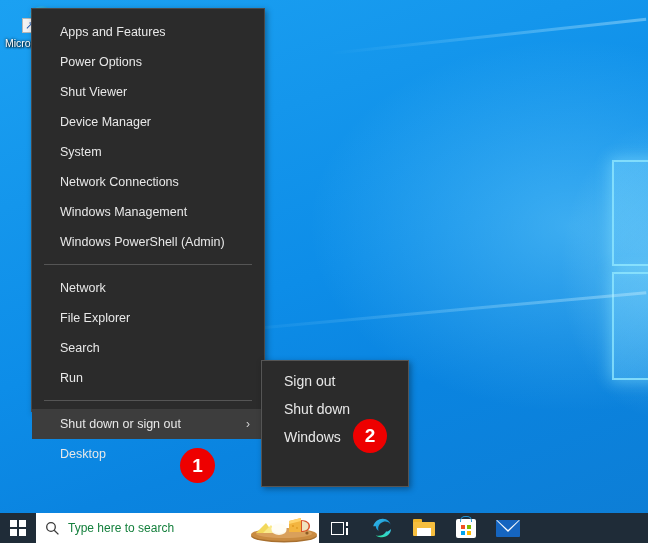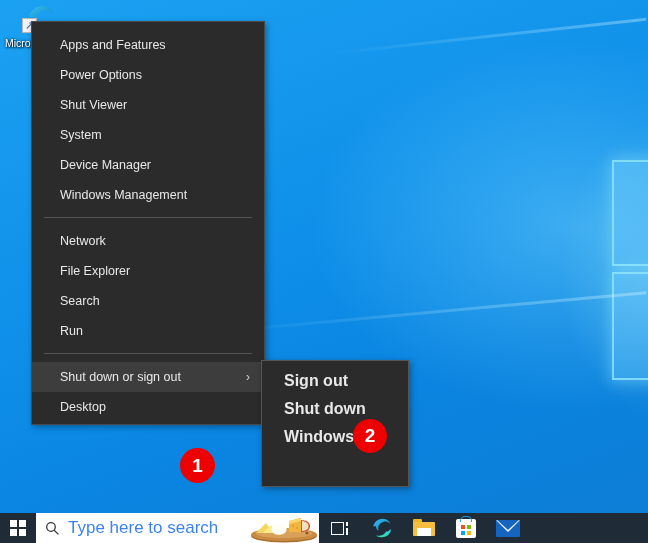--- a/index.html
+++ b/index.html
@@ -74,21 +74,21 @@
   }
   #desktop-icon .label {
     font-size: 10.5px; line-height: 12px;
     color: #ffffff;
     text-shadow: 0 0 3px rgba(0,0,0,0.9), 1px 1px 2px rgba(0,0,0,0.85);
     word-break: break-word;
   }
 
   
   #winx-menu {
-    position: absolute; left: 31px; top: 21px;
+    position: absolute; left: 31px; top: 8px;
     width: 234px; height: 404px;
     background: #2b2b2b;
     border: 1px solid #494949;
     z-index: 20;
     padding-top: 8px;
     box-shadow: 2px 2px 6px rgba(0,0,0,0.35);
   }
   .menu-item {
     position: relative;
     height: 30px;
@@ -119,22 +119,21 @@
     width: 148px; height: 127px;
     background: #2b2b2b;
     border: 1px solid #555555;
     z-index: 25;
     padding-top: 6px;
     box-shadow: 2px 2px 6px rgba(0,0,0,0.35);
   }
   #winx-submenu .menu-item {
     height: 28px; line-height: 28px;
     padding-left: 22px;
-    font-size: 16px;
-    font-weight: bold;
+    font-size: 14px;
   }
 
   
   .badge {
     position: absolute;
     border-radius: 50%;
     background: #ee0000;
     color: #ffffff;
     font-size: 19px;
     font-weight: bold;
@@ -177,22 +176,22 @@
     width: 283px; height: 30px;
     background: #ffffff;
     display: flex; align-items: center;
     overflow: hidden;
   }
   #search-icon-wrap {
     width: 32px; display: flex; align-items: center; justify-content: center;
     flex: 0 0 32px;
   }
   #search-text {
-    font-size: 17px;
-    color: #3b82f6;
+    font-size: 12px;
+    color: #15803d;
     flex: 1;
   }
   #cheese-board {
     position: absolute;
     right: 0px; top: 1px;
     width: 70px; height: 29px;
   }
 
   .tb-btn {
     width: 42px; height: 30px;
@@ -311,23 +310,25 @@
       </svg>
       <div class="shortcut">↗</div>
     </div>
     <div class="label">Microsoft Edge</div>
   </div>
 
   <div id="winx-menu">
     <div class="menu-item">Apps and Features</div>
     <div class="menu-item">Power Options</div>
     <div class="menu-item">Shut Viewer</div>
+    <div class="menu-item">Device Manager</div>
     <div class="menu-item">System</div>
-    <div class="menu-item">Device Manager</div>
+    <div class="menu-item">Network Connections</div>
     <div class="menu-item">Windows Management</div>
+    <div class="menu-item">Windows PowerShell (Admin)</div>
 
     <div class="menu-sep"></div>
 
     <div class="menu-item">Network</div>
     <div class="menu-item">File Explorer</div>
     <div class="menu-item">Search</div>
     <div class="menu-item">Run</div>
 
     <div class="menu-sep"></div>
 

